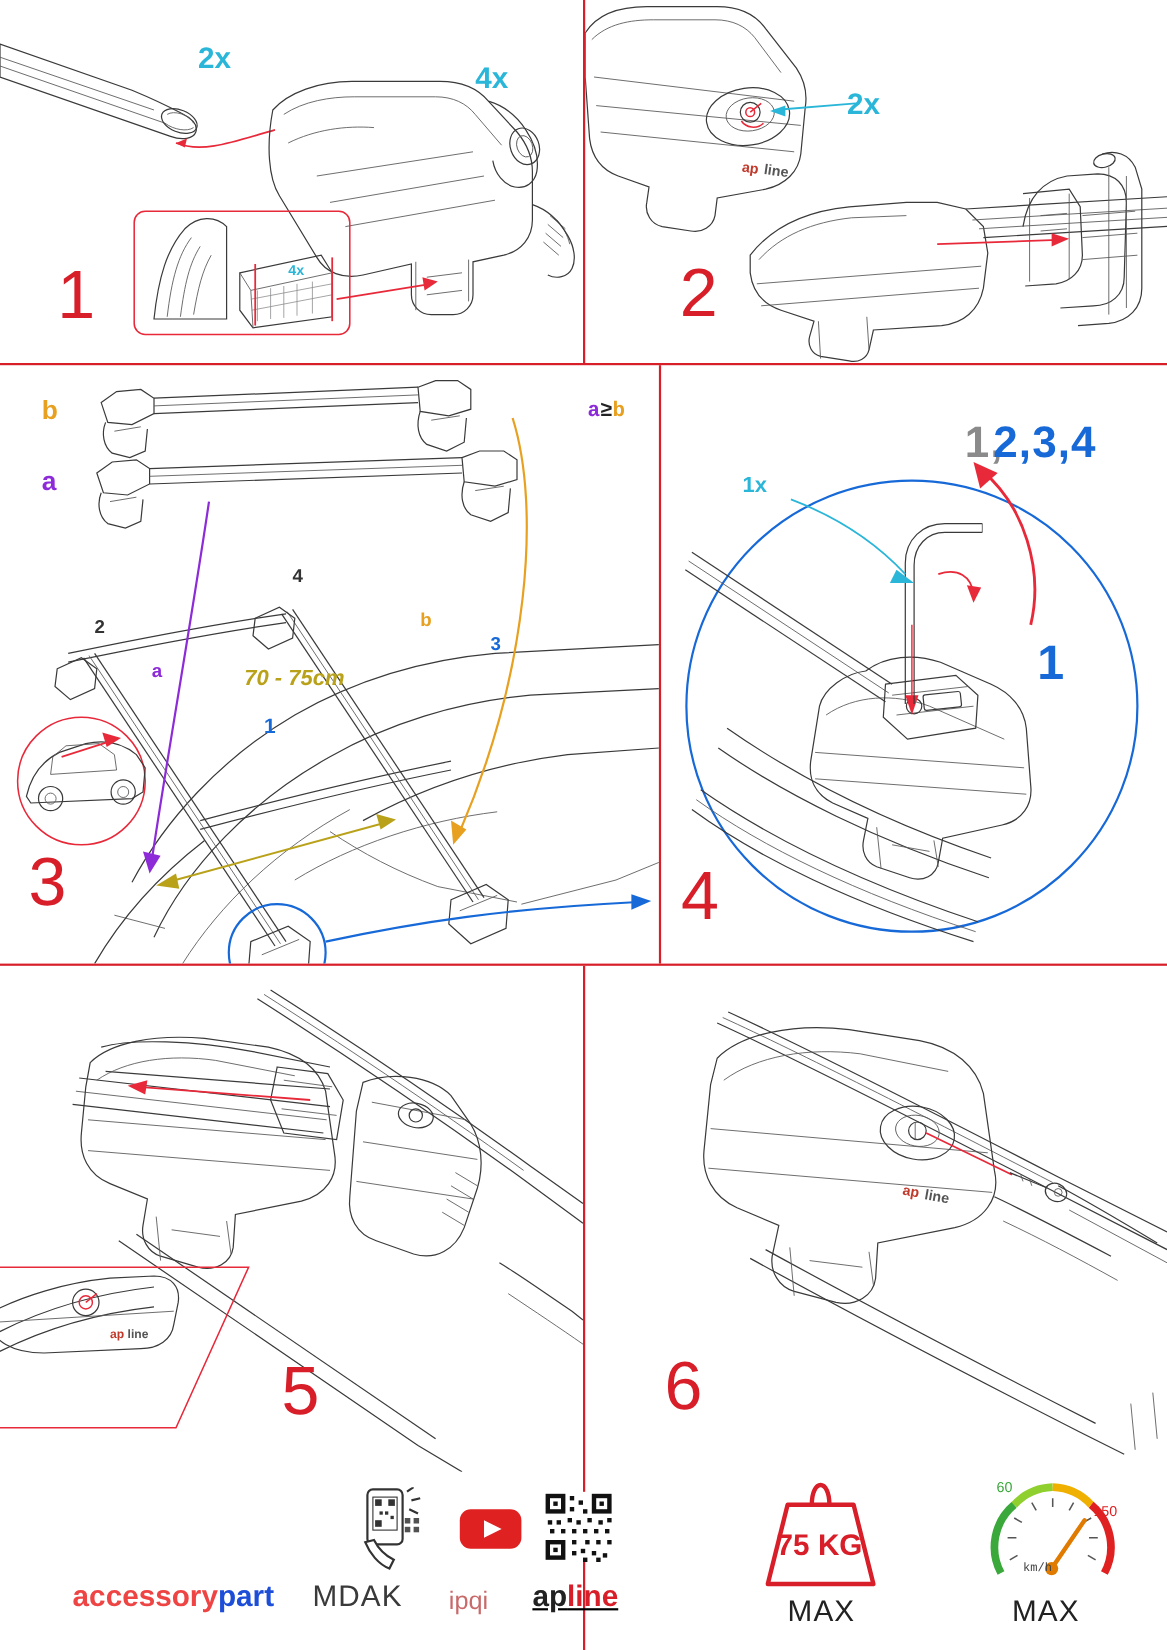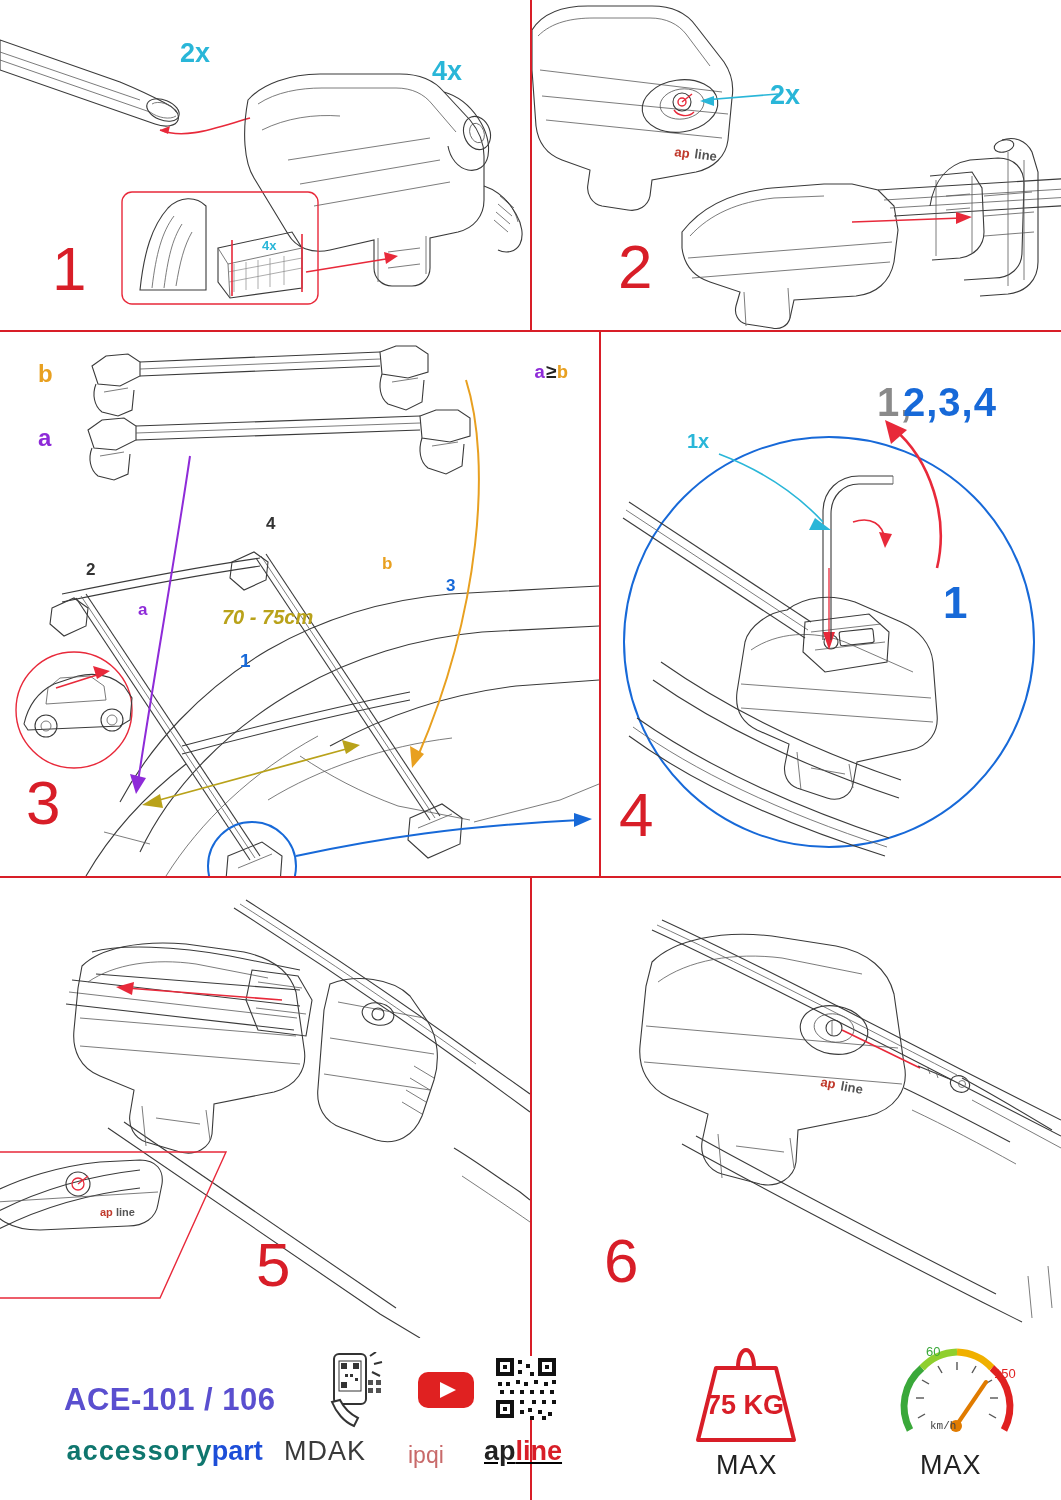--- a/index.html
+++ b/index.html
@@ -420,21 +420,21 @@
 
       <path class="arrow-red" d="M252,190 C270,184 282,192 284,208"></path>
       <polygon points="284,216 278,200 291,202" fill="#e8293a"></polygon>
 
       <path class="arrow-red" d="M336,236 C348,186 330,128 292,96" style="stroke-width:2.6;"></path>
       <polygon points="284,88 290,112 306,98" fill="#e8293a"></polygon>
 
       <path class="arrow-cyan" d="M118,122 C160,138 196,162 222,190"></path>
       <polygon points="230,198 214,186 208,198" fill="#29b6d8"></polygon>
     </svg>
-    <div class="qty small" style="left:86px; top:98px;">1x</div>
+    <div class="qty small" style="left:74px; top:98px;">1x</div>
     <div class="num-seq" style="left:276px; top:48px; color:#8a8a8a;">1,</div>
     <div class="num-seq" style="left:302px; top:48px; color:#1769d8;">2,3,4</div>
     <div class="big-one" style="left:342px; top:246px;">1</div>
     <div class="step-num" style="left:18px; top:452px;">4</div>
     <div class="ab-note" style="left:-40px; top:30px;"></div>
   </div>
   <div class="ab-note" style="left:534px; top:362px;font-family:Liberation Mono, monospace;">
     <span style="color:#8e2bd8;">a</span><span style="color:#222;">≥</span><span style="color:#e8a020;">b</span>
   </div>
 
@@ -533,23 +533,22 @@
       <path class="ln" d="M386,188 L420,202"></path>
       <ellipse class="ln" cx="428" cy="206" rx="10" ry="8" transform="rotate(24 428 206)"></ellipse>
       <circle class="ln-thin" cx="430" cy="206" r="3.5"></circle>
       <path class="ln-thin" d="M396,190 L398,196"></path>
       <path class="ln-thin" d="M404,194 L406,200"></path>
     </svg>
     <div class="step-num" style="left:72px; top:352px;">6</div>
   </div>
 
   <div class="panel" style="left:0; top:1340px; width:1061px; height:160px;">
-    <div class="footer-model" style="left:64px; top:42px;">ACE-101 / 106</div>
     <div class="brand-accessory" style="left:66px; top:96px;">
-      <span style="color:#0f766e;font-family:Liberation Mono, monospace;">accessory</span><span style="color:#1d4ed8;">part</span>
+      <span style="color:#ef4444;">accessory</span><span style="color:#1d4ed8;">part</span>
     </div>
     <div class="brand-mdak" style="left:284px; top:96px;">MDAK</div>
     <div class="brand-ipqi" style="left:408px; top:102px;">ipqi</div>
     <div class="brand-apline" style="left:484px; top:96px;text-decoration:underline;">
       <span style="color:#222;">ap</span><span style="color:#d81e28;">line</span>
     </div>
 
     <svg style="position:absolute; left:318px; top:12px;" width="70" height="80" viewBox="0 0 70 80">
       <rect x="16" y="2" width="32" height="50" rx="5" fill="none" stroke="#333" stroke-width="2"></rect>
       <rect x="21" y="9" width="22" height="30" fill="none" stroke="#333" stroke-width="1"></rect>
@@ -641,19 +640,19 @@
         <path d="M46,32 L50,39"></path>
           <path d="M65,28 L65,36"></path>
           <path d="M84,32 L80,39"></path>
         <path d="M100,46 L93,50"></path>
           <path d="M106,64 L98,64"></path>
           <path d="M104,84 L97,80"></path>
       </g>
       <path d="M64,92 L94,48" stroke="#e07b00" stroke-width="4" stroke-linecap="round" fill="none"></path>
       <circle cx="64" cy="92" r="6" fill="#e07b00"></circle>
     </svg>
-    <div class="gauge-num" style="left:906px; top:4px; color:#3aa83a;margin-left:20px;">60</div>
+    <div class="gauge-num" style="left:906px; top:4px; color:#3aa83a;">60</div>
     <div class="gauge-num" style="left:994px; top:26px; color:#e02121;">150</div>
     <div class="kmh" style="left:930px; top:80px;font-family:Liberation Mono, monospace;">km/h</div>
     <div class="max-label" style="left:920px; top:110px;">MAX</div>
   </div>
 
 </div>
 
 </body></html>

